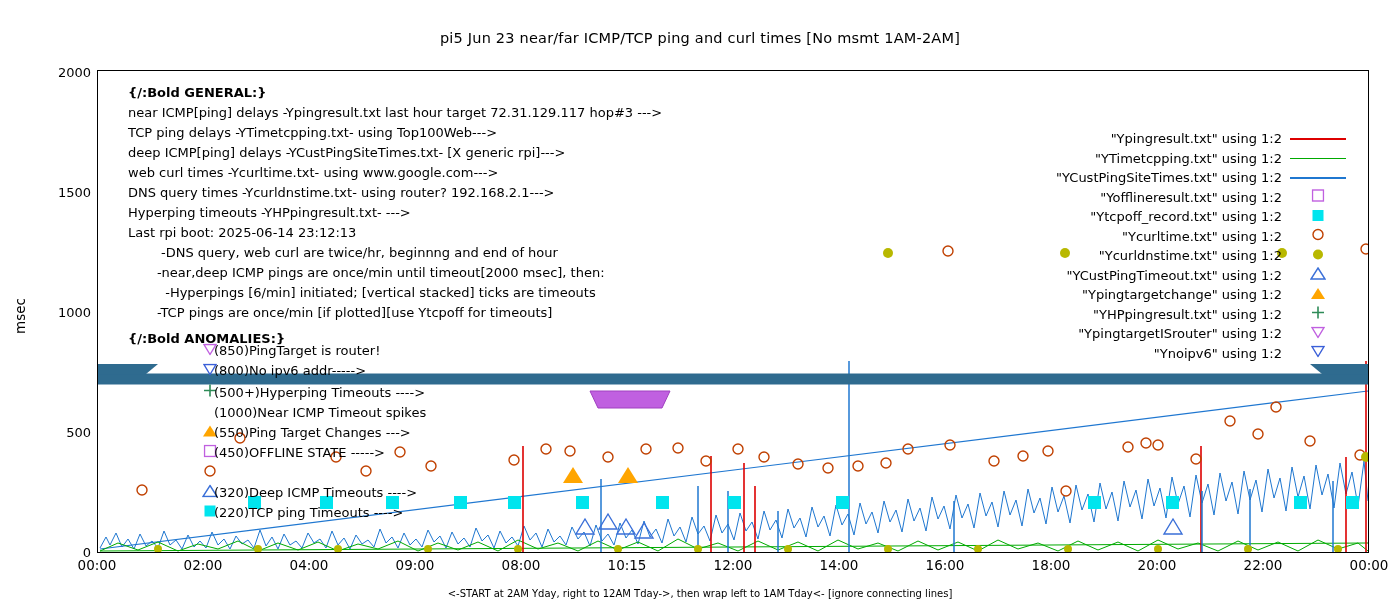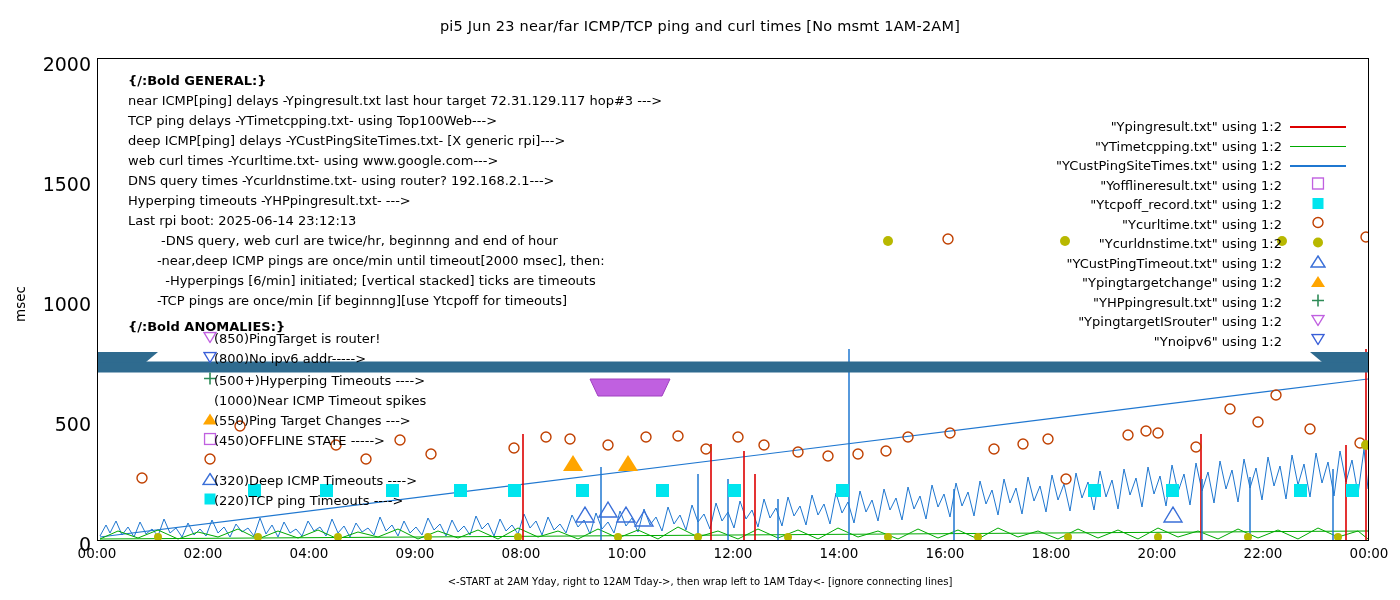--- a/index.html
+++ b/index.html
@@ -10,21 +10,21 @@
   body {
     width: 1400px;
     height: 600px;
     font-family: "DejaVu Sans", sans-serif;
     color: #000000;
     overflow: hidden;
     position: relative;
   }
   #chart-root {
     position: absolute;
-    left: 0; top: 4px;
+    left: 0; top: 16px;
     width: 1400px;
     height: 517px;
   }
   .title {
     position: absolute;
     left: 0; top: 14px;
     width: 1400px;
     text-align: center;
     font-size: 14.5px;
     letter-spacing: 0.2px;
@@ -44,21 +44,21 @@
     transform: rotate(-90deg);
     transform-origin: 30px 10px;
     font-size: 13.5px;
     text-align: center;
   }
   .ytick {
     position: absolute;
     right: 1309px;
     width: 60px;
     text-align: right;
-    font-size: 19px;
+    font-size: 13px;
   }
   .xtick {
     position: absolute;
     width: 70px;
     margin-left: -35px;
     text-align: center;
     font-size: 13.5px;
     top: 541px;
   }
   .xlabel {
@@ -137,21 +137,21 @@
   <div class="ytick" style="top: 409px;">500</div>
   <div class="ytick" style="top: 289px;">1000</div>
   <div class="ytick" style="top: 169px;">1500</div>
   <div class="ytick" style="top: 49px;">2000</div>
 
   <div class="xtick" style="left: 97px;">00:00</div>
   <div class="xtick" style="left: 203px;">02:00</div>
   <div class="xtick" style="left: 309px;">04:00</div>
   <div class="xtick" style="left: 415px;">09:00</div>
   <div class="xtick" style="left: 521px;">08:00</div>
-  <div class="xtick" style="left: 627px;">10:00</div>
+  <div class="xtick" style="left: 627px;">10:15</div>
   <div class="xtick" style="left: 733px;">12:00</div>
   <div class="xtick" style="left: 839px;">14:00</div>
   <div class="xtick" style="left: 945px;">16:00</div>
   <div class="xtick" style="left: 1051px;">18:00</div>
   <div class="xtick" style="left: 1157px;">20:00</div>
   <div class="xtick" style="left: 1263px;">22:00</div>
   <div class="xtick" style="left: 1369px;">00:00</div>
 
   <div class="xlabel">&lt;-START at 2AM Yday, right to 12AM Tday-&gt;, then wrap left to 1AM Tday&lt;- [ignore connecting lines]</div>
 
@@ -334,21 +334,21 @@
     <div class="annot" style="left:30px; top:32px;">near ICMP[ping] delays -Ypingresult.txt last hour target 72.31.129.117 hop#3 ---&gt;</div>
     <div class="annot" style="left:30px; top:52px;">TCP ping delays -YTimetcpping.txt- using Top100Web---&gt;</div>
     <div class="annot" style="left:30px; top:92px;">web curl times -Ycurltime.txt- using www.google.com---&gt;</div>
     <div class="annot" style="left:30px; top:72px;">deep ICMP[ping] delays -YCustPingSiteTimes.txt- [X generic rpi]---&gt;</div>
     <div class="annot" style="left:30px; top:112px;">DNS query times -Ycurldnstime.txt- using router? 192.168.2.1---&gt;</div>
     <div class="annot" style="left:30px; top:132px;">Hyperping timeouts -YHPpingresult.txt- ---&gt;</div>
     <div class="annot" style="left:30px; top:152px;">Last rpi boot: 2025-06-14 23:12:13</div>
     <div class="annot" style="left:30px; top:172px;">        -DNS query, web curl are twice/hr, beginnng and end of hour</div>
     <div class="annot" style="left:30px; top:192px;">       -near,deep ICMP pings are once/min until timeout[2000 msec], then:</div>
     <div class="annot" style="left:30px; top:212px;">         -Hyperpings [6/min] initiated; [vertical stacked] ticks are timeouts</div>
-    <div class="annot" style="left:30px; top:232px;">       -TCP pings are once/min [if beginnng][use Ytcpoff for timeouts]</div>
+    <div class="annot" style="left:30px; top:232px;">       -TCP pings are once/min [if plotted][use Ytcpoff for timeouts]</div>
 
     <div class="annot bold" style="left:30px; top:258px;">{/:Bold ANOMALIES:}</div>
 
     <div class="anomaly-key" style="left:95px; top:270px;">
       <span class="sym">
         <svg width="14" height="12" viewBox="0 0 14 12">
             <polygon points="1,1 13,1 7,11" fill="none" stroke="#c060e0" stroke-width="1.4"></polygon>
           </svg>
       </span>
     </div>

